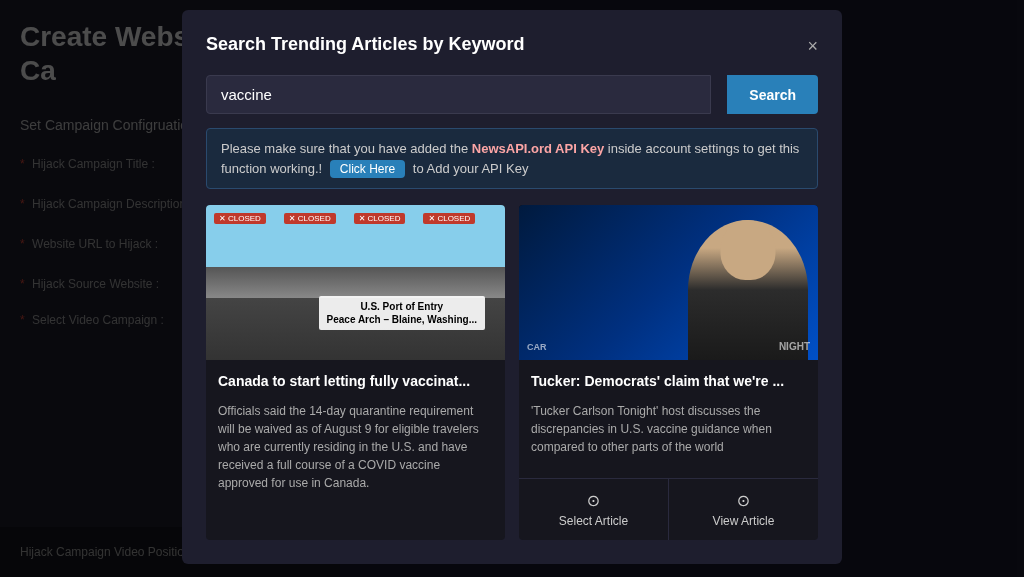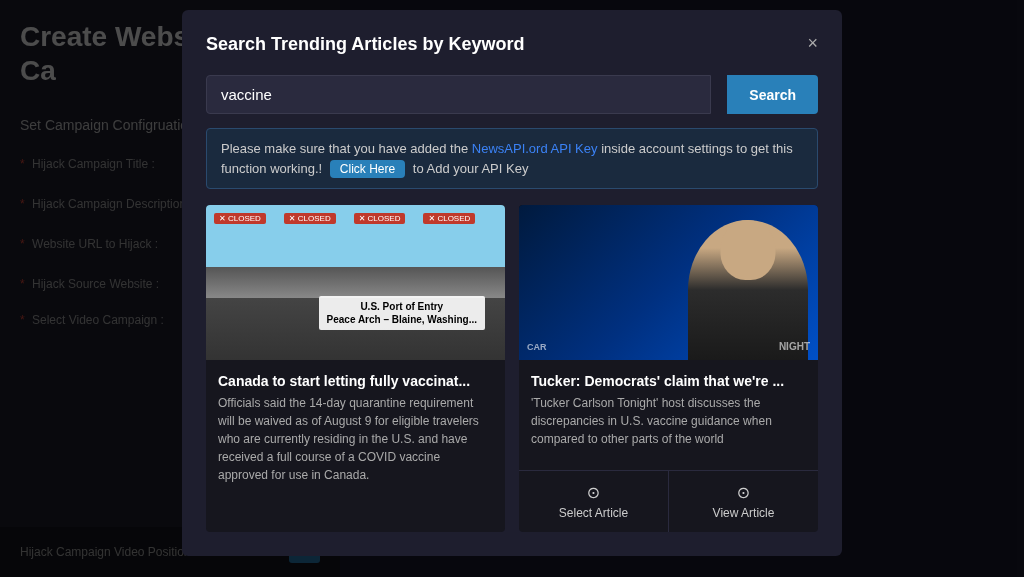--- a/index.html
+++ b/index.html
@@ -90,21 +90,21 @@
       width: 660px;
       max-height: 560px;
       overflow: hidden;
       position: relative;
       padding: 24px;
     }
 
     .modal-header {
       display: flex;
       justify-content: space-between;
-      align-items: flex-start;
+      align-items: flex-end;
       margin-bottom: 20px;
     }
 
     .modal-title {
       color: #fff;
       font-size: 18px;
       font-weight: 600;
     }
 
     .modal-close {
@@ -151,22 +151,22 @@
       border: 1px solid #2a4a6e;
       border-radius: 4px;
       padding: 10px 14px;
       font-size: 13px;
       color: #ccc;
       margin-bottom: 16px;
       line-height: 1.5;
     }
 
     .notice-link {
-      color: #3b82f6;
-      font-weight: 400;
+      color: #fca5a5;
+      font-weight: 700;
       margin-top: 20px;
     }
 
     .notice-click-btn {
       background: #2980b9;
       color: #fff;
       border: none;
       padding: 2px 10px;
       border-radius: 4px;
       font-size: 12px;
@@ -295,21 +295,21 @@
       padding: 12px;
       flex: 1;
       display: flex;
       flex-direction: column;
     }
 
     .article-title {
       color: #fff;
       font-size: 14px;
       font-weight: 700;
-      margin-bottom: 4px;
+      margin-bottom: 12px;
       line-height: 1.3;
     }
 
     .article-desc {
       color: #aaa;
       font-size: 12px;
       line-height: 1.5;
       flex: 1;
     }
 

